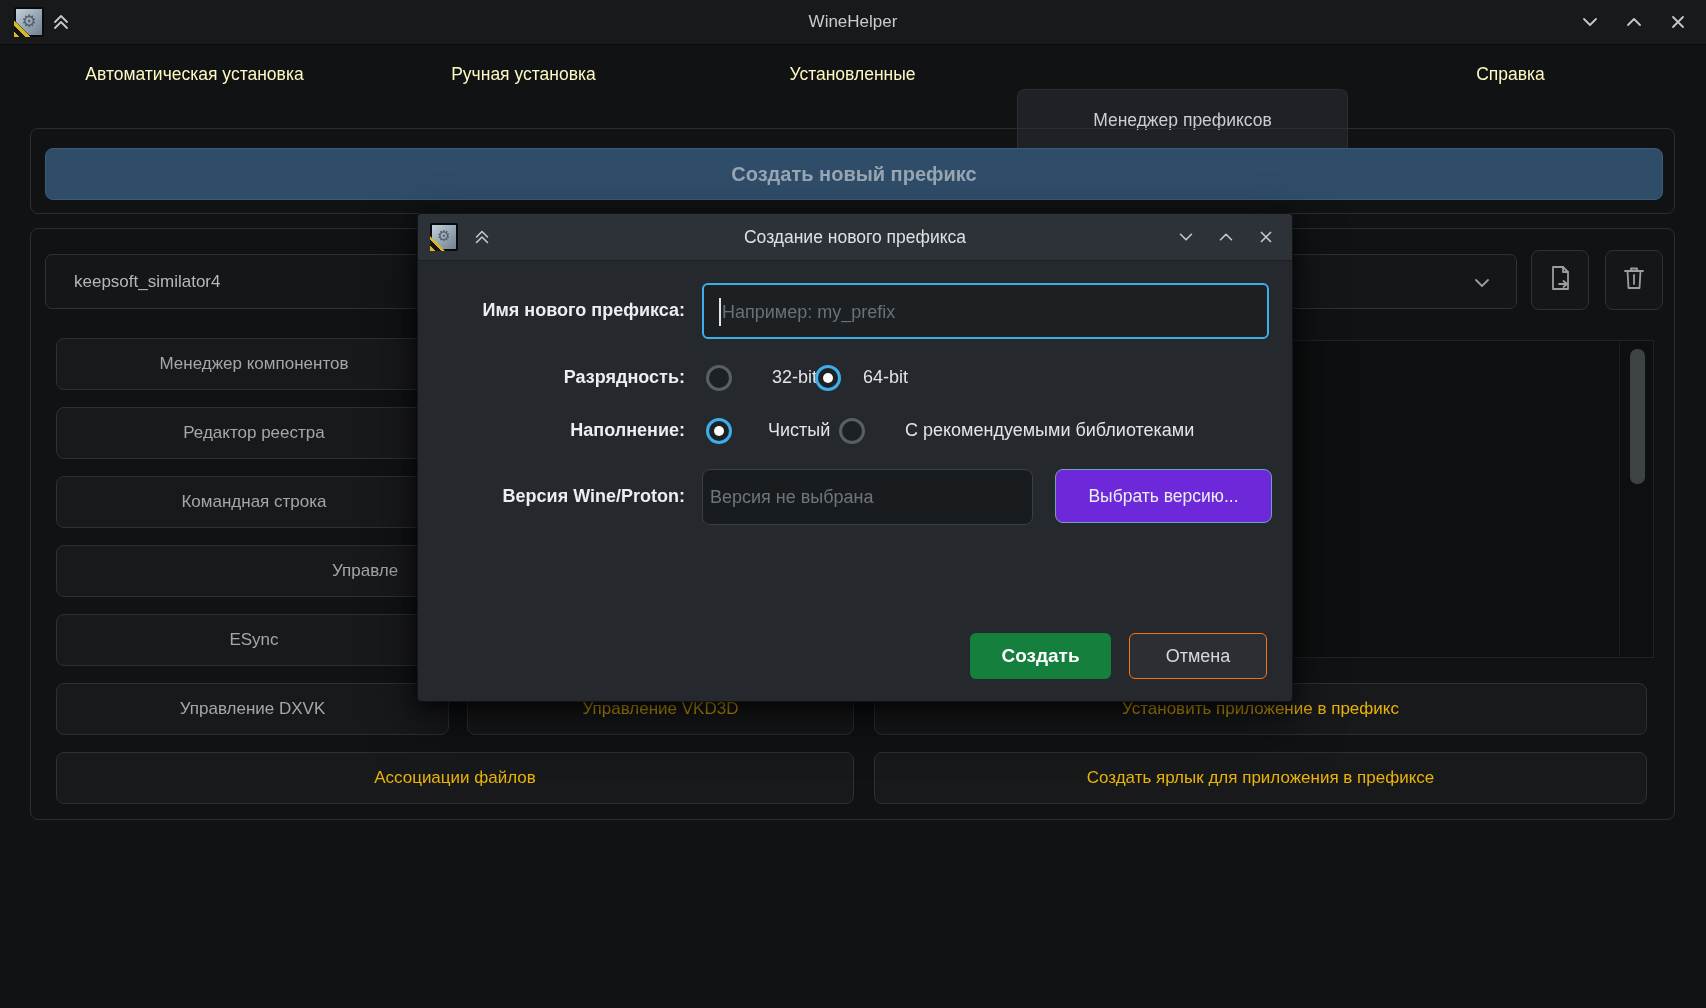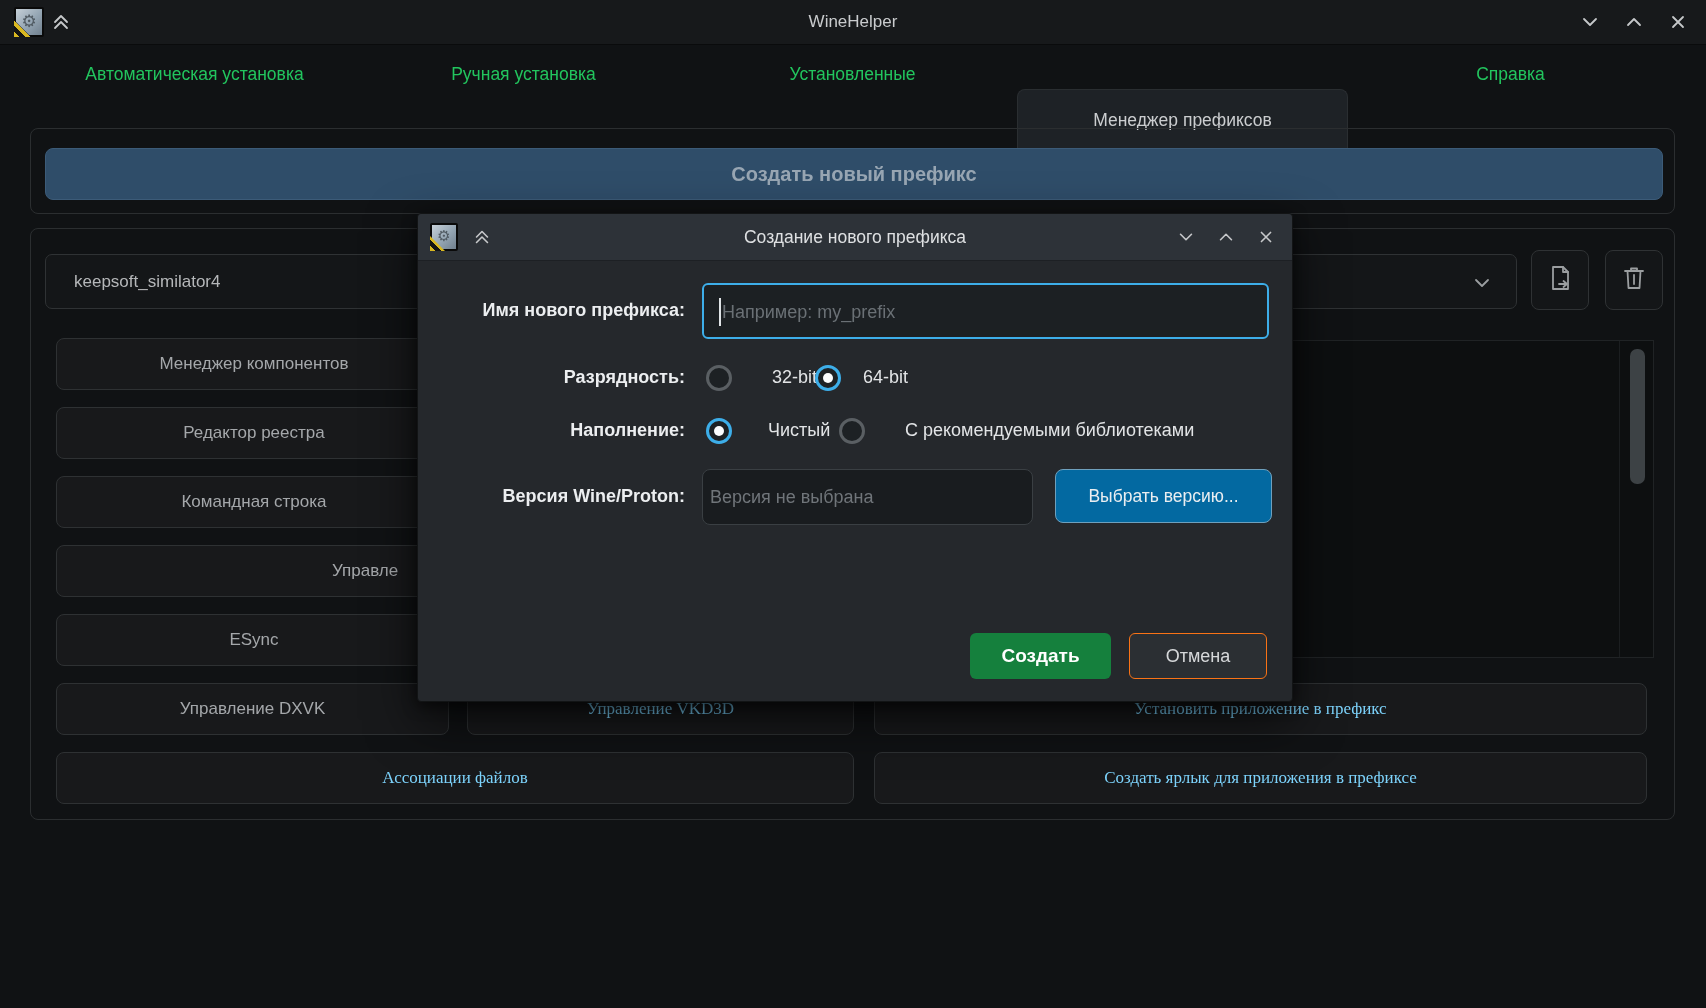--- a/index.html
+++ b/index.html
@@ -19,21 +19,21 @@
            background:repeating-linear-gradient(45deg,#d9b821 0 4px,#141414 4px 8px);
            clip-path:polygon(0 0,0 100%,100% 100%);}
   .tb-icon{position:absolute;top:11px;width:22px;height:22px;}
   .tb-icon svg{display:block;}
   .win-title{position:absolute;left:0;top:0;width:100%;height:44px;display:flex;
              align-items:center;justify-content:center;font-size:17px;color:#c9cbcd;}
 
   
   .tabbar{position:absolute;left:0;top:44px;width:1706px;height:61px;}
   .tab{position:absolute;top:0;height:61px;display:flex;align-items:center;justify-content:center;
-       font-size:17.5px;color:#22c55e;cursor:default;}
+       font-size:17.5px;color:#fef9c3;cursor:default;}
   .tab.active{background:#1e2226;border:1px solid #2a2e31;border-bottom:none;
               border-radius:8px 8px 0 0;color:#cbcdcf;margin-top:45px;}
 
   
   .groupbox{position:absolute;border:1px solid #2b2e30;border-radius:8px;box-sizing:border-box;}
   #group-create{left:30px;top:128px;width:1645px;height:86px;}
   #group-manage{left:30px;top:228px;width:1645px;height:592px;}
 
   .big-create-btn{position:absolute;left:14px;top:19px;width:1616px;height:50px;
       background:#2f4d69;border:1px solid #3c5b78;border-radius:8px;display:flex;
@@ -46,21 +46,21 @@
   .iconbtn{position:absolute;top:21px;width:58px;height:60px;box-sizing:border-box;background:#141618;
       border:1px solid #2f3234;border-radius:8px;display:flex;align-items:center;justify-content:center;}
 
   .pane{position:absolute;left:843px;top:111px;width:780px;height:318px;box-sizing:border-box;
       background:#0d0f10;border:1px solid #202325;}
   .pane .track-sep{position:absolute;left:744px;top:0;width:1px;height:100%;background:#1b1e20;}
   .pane .thumb{position:absolute;left:755px;top:8px;width:15px;height:135px;background:#3d4245;border-radius:7px;}
 
   .gbtn{position:absolute;height:52px;box-sizing:border-box;background:#18191b;border:1px solid #2e3133;
       border-radius:8px;display:flex;align-items:center;justify-content:center;font-size:17px;color:#a4a7aa;}
-  .gbtn.dim{color:#7dd3fc;font-family:Liberation Serif, serif;}
+  .gbtn.dim{color:#eab308;}
   .gbtn.offset-label{justify-content:flex-start;}
   .gbtn.offset-label span{position:absolute;left:275px;white-space:nowrap;}
 
   
   .dialog{position:absolute;left:417px;top:213px;width:874px;height:487px;background:#25282c;
       border:1px solid #121415;border-radius:4px;box-shadow:0 18px 50px rgba(0,0,0,.65),0 4px 14px rgba(0,0,0,.5);}
   .d-titlebar{position:absolute;left:0;top:0;width:100%;height:46px;background:#2d3238;
       border-bottom:1px solid rgba(0,0,0,.35);border-radius:4px 4px 0 0;}
   .d-titlebar .appicon{left:12px;top:9px;width:28px;height:28px;}
   .d-title{position:absolute;left:0;top:0;width:100%;height:46px;display:flex;align-items:center;
@@ -79,21 +79,21 @@
   .radio{width:26px;height:26px;border-radius:50%;border:3px solid #5a5f63;background:#1d2124;
       box-sizing:border-box;position:absolute;}
   .radio.checked{border-color:#3daee9;}
   .radio.checked::after{content:"";position:absolute;inset:5px;background:#fbfcfd;border-radius:50%;}
   .opt-label{position:absolute;font-size:18px;color:#e2e4e6;white-space:nowrap;margin-left:27px;}
 
   .ver-field{position:absolute;left:284px;top:255px;width:331px;height:56px;box-sizing:border-box;
       background:#191c1f;border:1px solid #3a3f43;border-radius:8px;display:flex;align-items:center;
       padding-left:7px;font-size:18px;color:#70757a;}
   .choose-ver-btn{position:absolute;left:637px;top:255px;width:217px;height:54px;box-sizing:border-box;
-      background:#0369a1;border:1.5px solid #6fa0bd;border-radius:8px;display:flex;align-items:center;
+      background:#6d28d9;border:1.5px solid #6fa0bd;border-radius:8px;display:flex;align-items:center;
       justify-content:center;font-size:17.5px;color:#eaeef1;}
   .create-btn{position:absolute;left:552px;top:419px;width:141px;height:46px;background:#15803d;
       border:none;border-radius:6px;display:flex;align-items:center;justify-content:center;
       font-size:19px;font-weight:bold;color:#ffffff;}
   .cancel-btn{position:absolute;left:711px;top:419px;width:138px;height:46px;box-sizing:border-box;
       background:#2b2f33;border:1px solid #f97316;border-radius:6px;display:flex;align-items:center;
       justify-content:center;font-size:18px;color:#d6d8da;}
 
   .stroke-ic{stroke:#c6c8ca;stroke-width:1.8;fill:none;stroke-linecap:round;stroke-linejoin:round;}
   .stroke-dim{stroke:#9b9ea0;stroke-width:1.8;fill:none;stroke-linecap:round;stroke-linejoin:round;}

